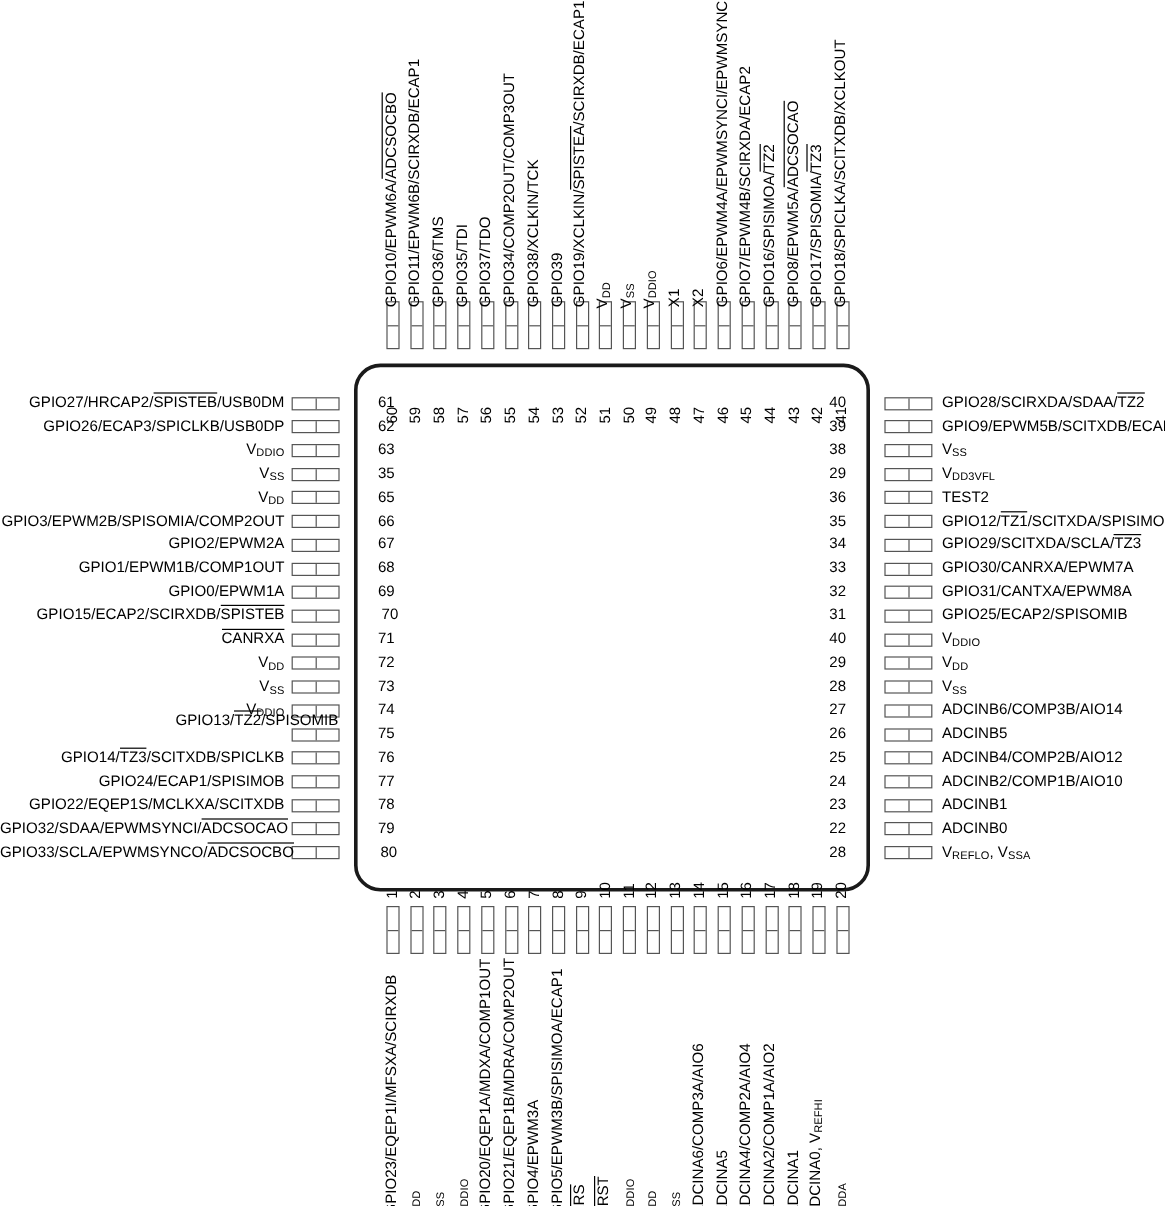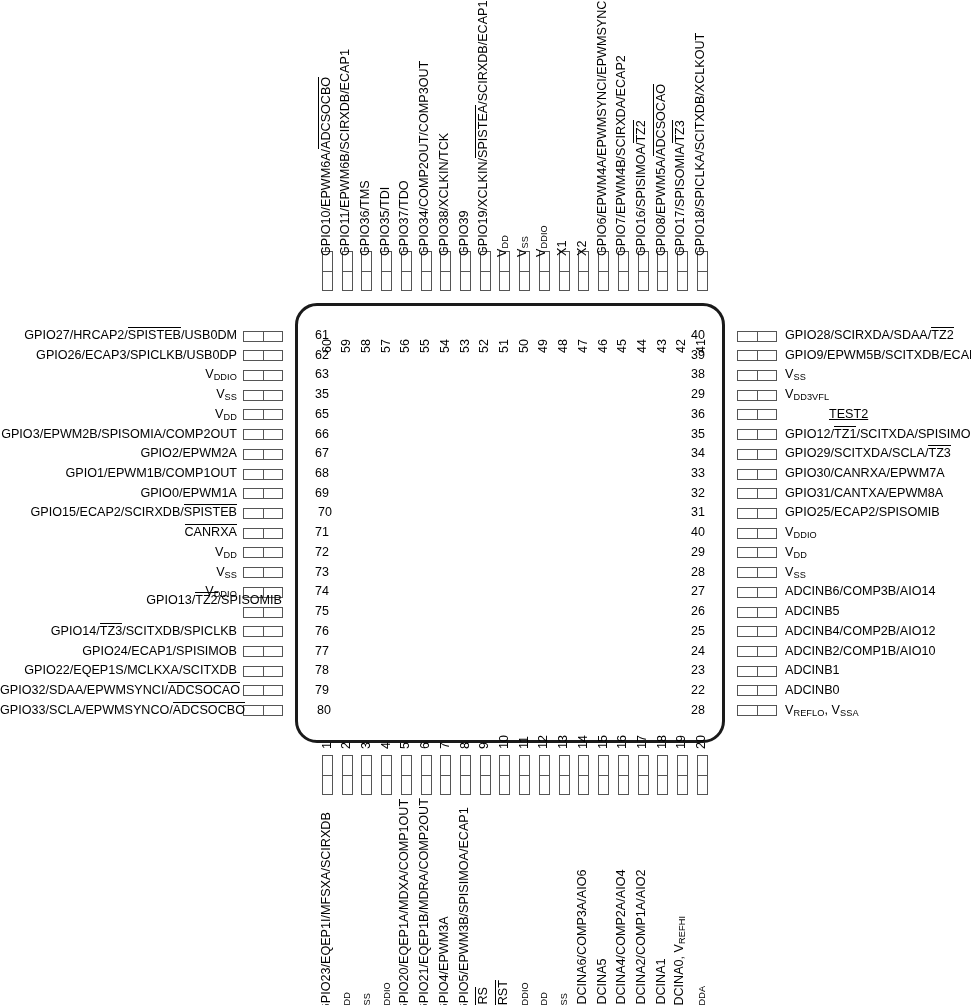--- a/index.html
+++ b/index.html
@@ -172,21 +172,21 @@
     <div class="lbl lbl-right" style="left: 785px; top: 368.44px;">V<span class="sub">SS</span></div>
     <div class="pin pin-h" style="left: 737px; top: 389.66px;">
       <div class="inner"></div>
     </div>
     <div class="pinnum pinnum-right" style="left: 645px; top: 388.16px; width: 60px;">29</div>
     <div class="lbl lbl-right" style="left: 785px; top: 388.16px;">V<span class="sub">DD3VFL</span></div>
     <div class="pin pin-h" style="left: 737px; top: 409.38px;">
       <div class="inner"></div>
     </div>
     <div class="pinnum pinnum-right" style="left: 645px; top: 407.88px; width: 60px;">36</div>
-    <div class="lbl lbl-right" style="left: 829px; top: 407.88px; text-decoration: underline;">TEST2</div>
+    <div class="lbl lbl-right" style="left: 785px; top: 407.88px;">TEST2</div>
     <div class="pin pin-h" style="left: 737px; top: 429.1px;">
       <div class="inner"></div>
     </div>
     <div class="pinnum pinnum-right" style="left: 645px; top: 427.6px; width: 60px;">35</div>
     <div class="lbl lbl-right" style="left: 785px; top: 427.6px;">GPIO12/<span class="ovl">TZ1</span>/SCITXDA/SPISIMOB</div>
     <div class="pin pin-h" style="left: 737px; top: 448.82px;">
       <div class="inner"></div>
     </div>
     <div class="pinnum pinnum-right" style="left: 645px; top: 447.32px; width: 60px;">34</div>
     <div class="lbl lbl-right" style="left: 785px; top: 447.32px;">GPIO29/SCITXDA/SCLA/<span class="ovl">TZ3</span></div>

